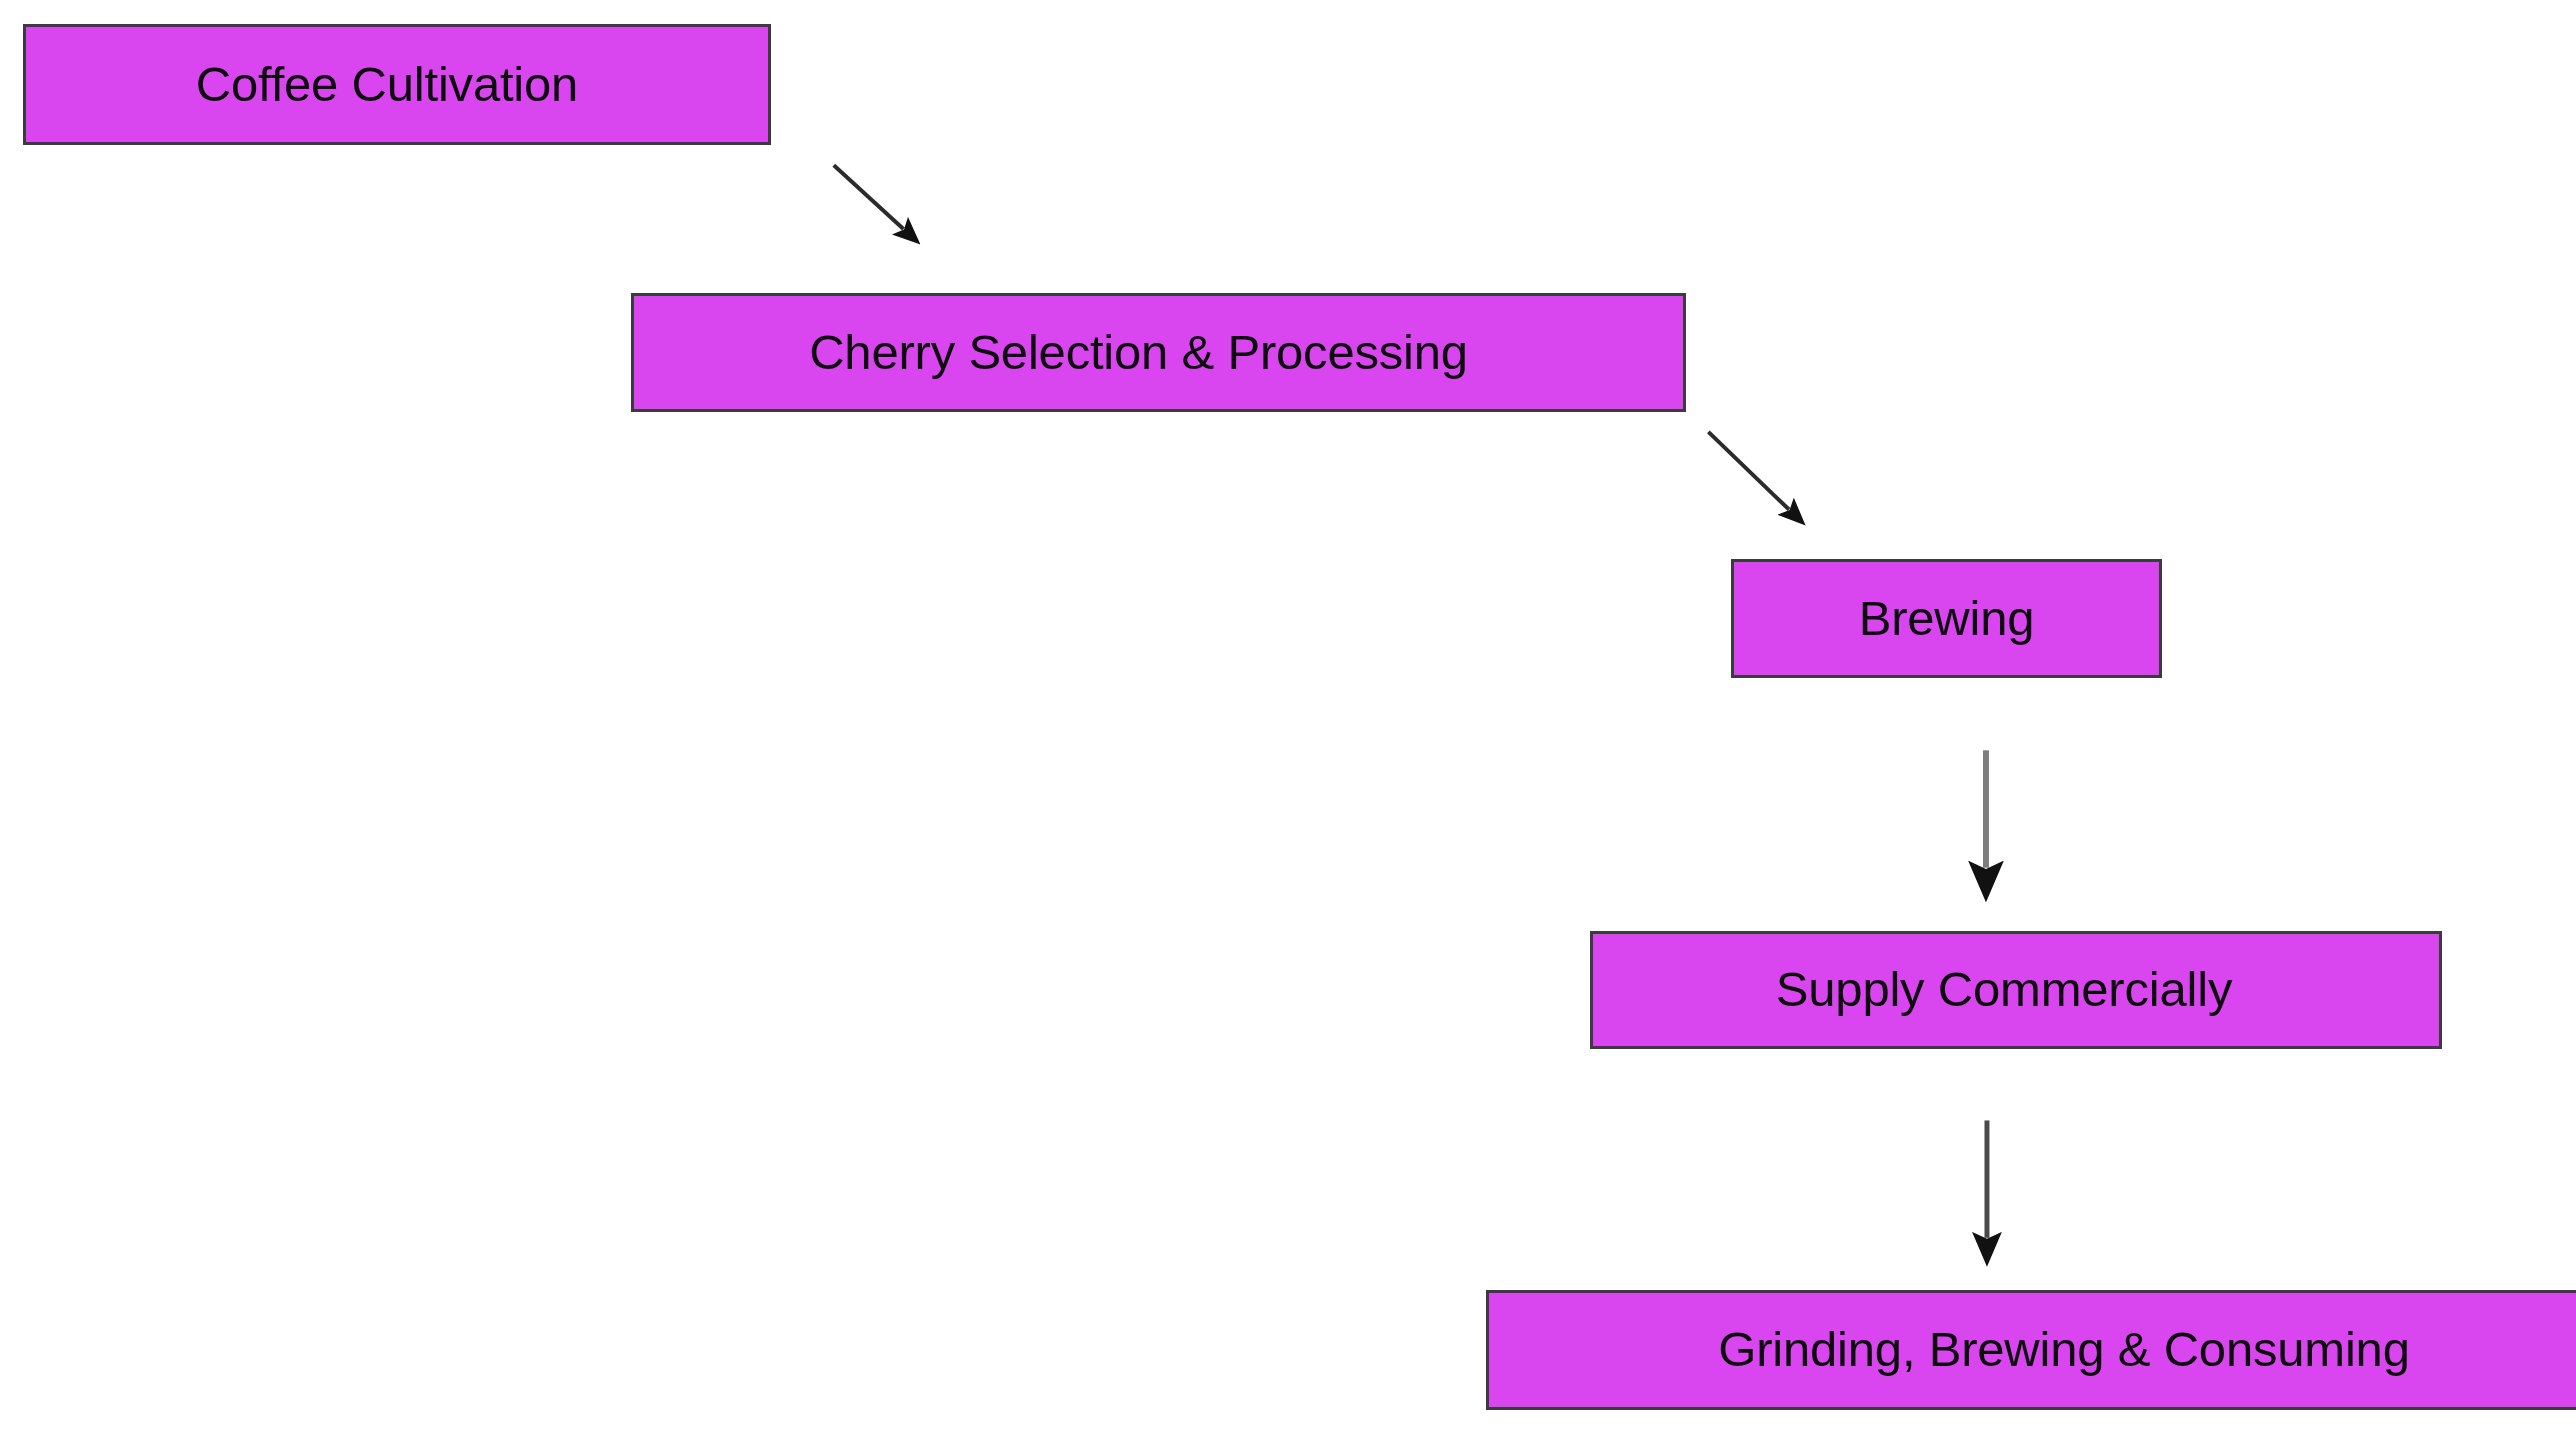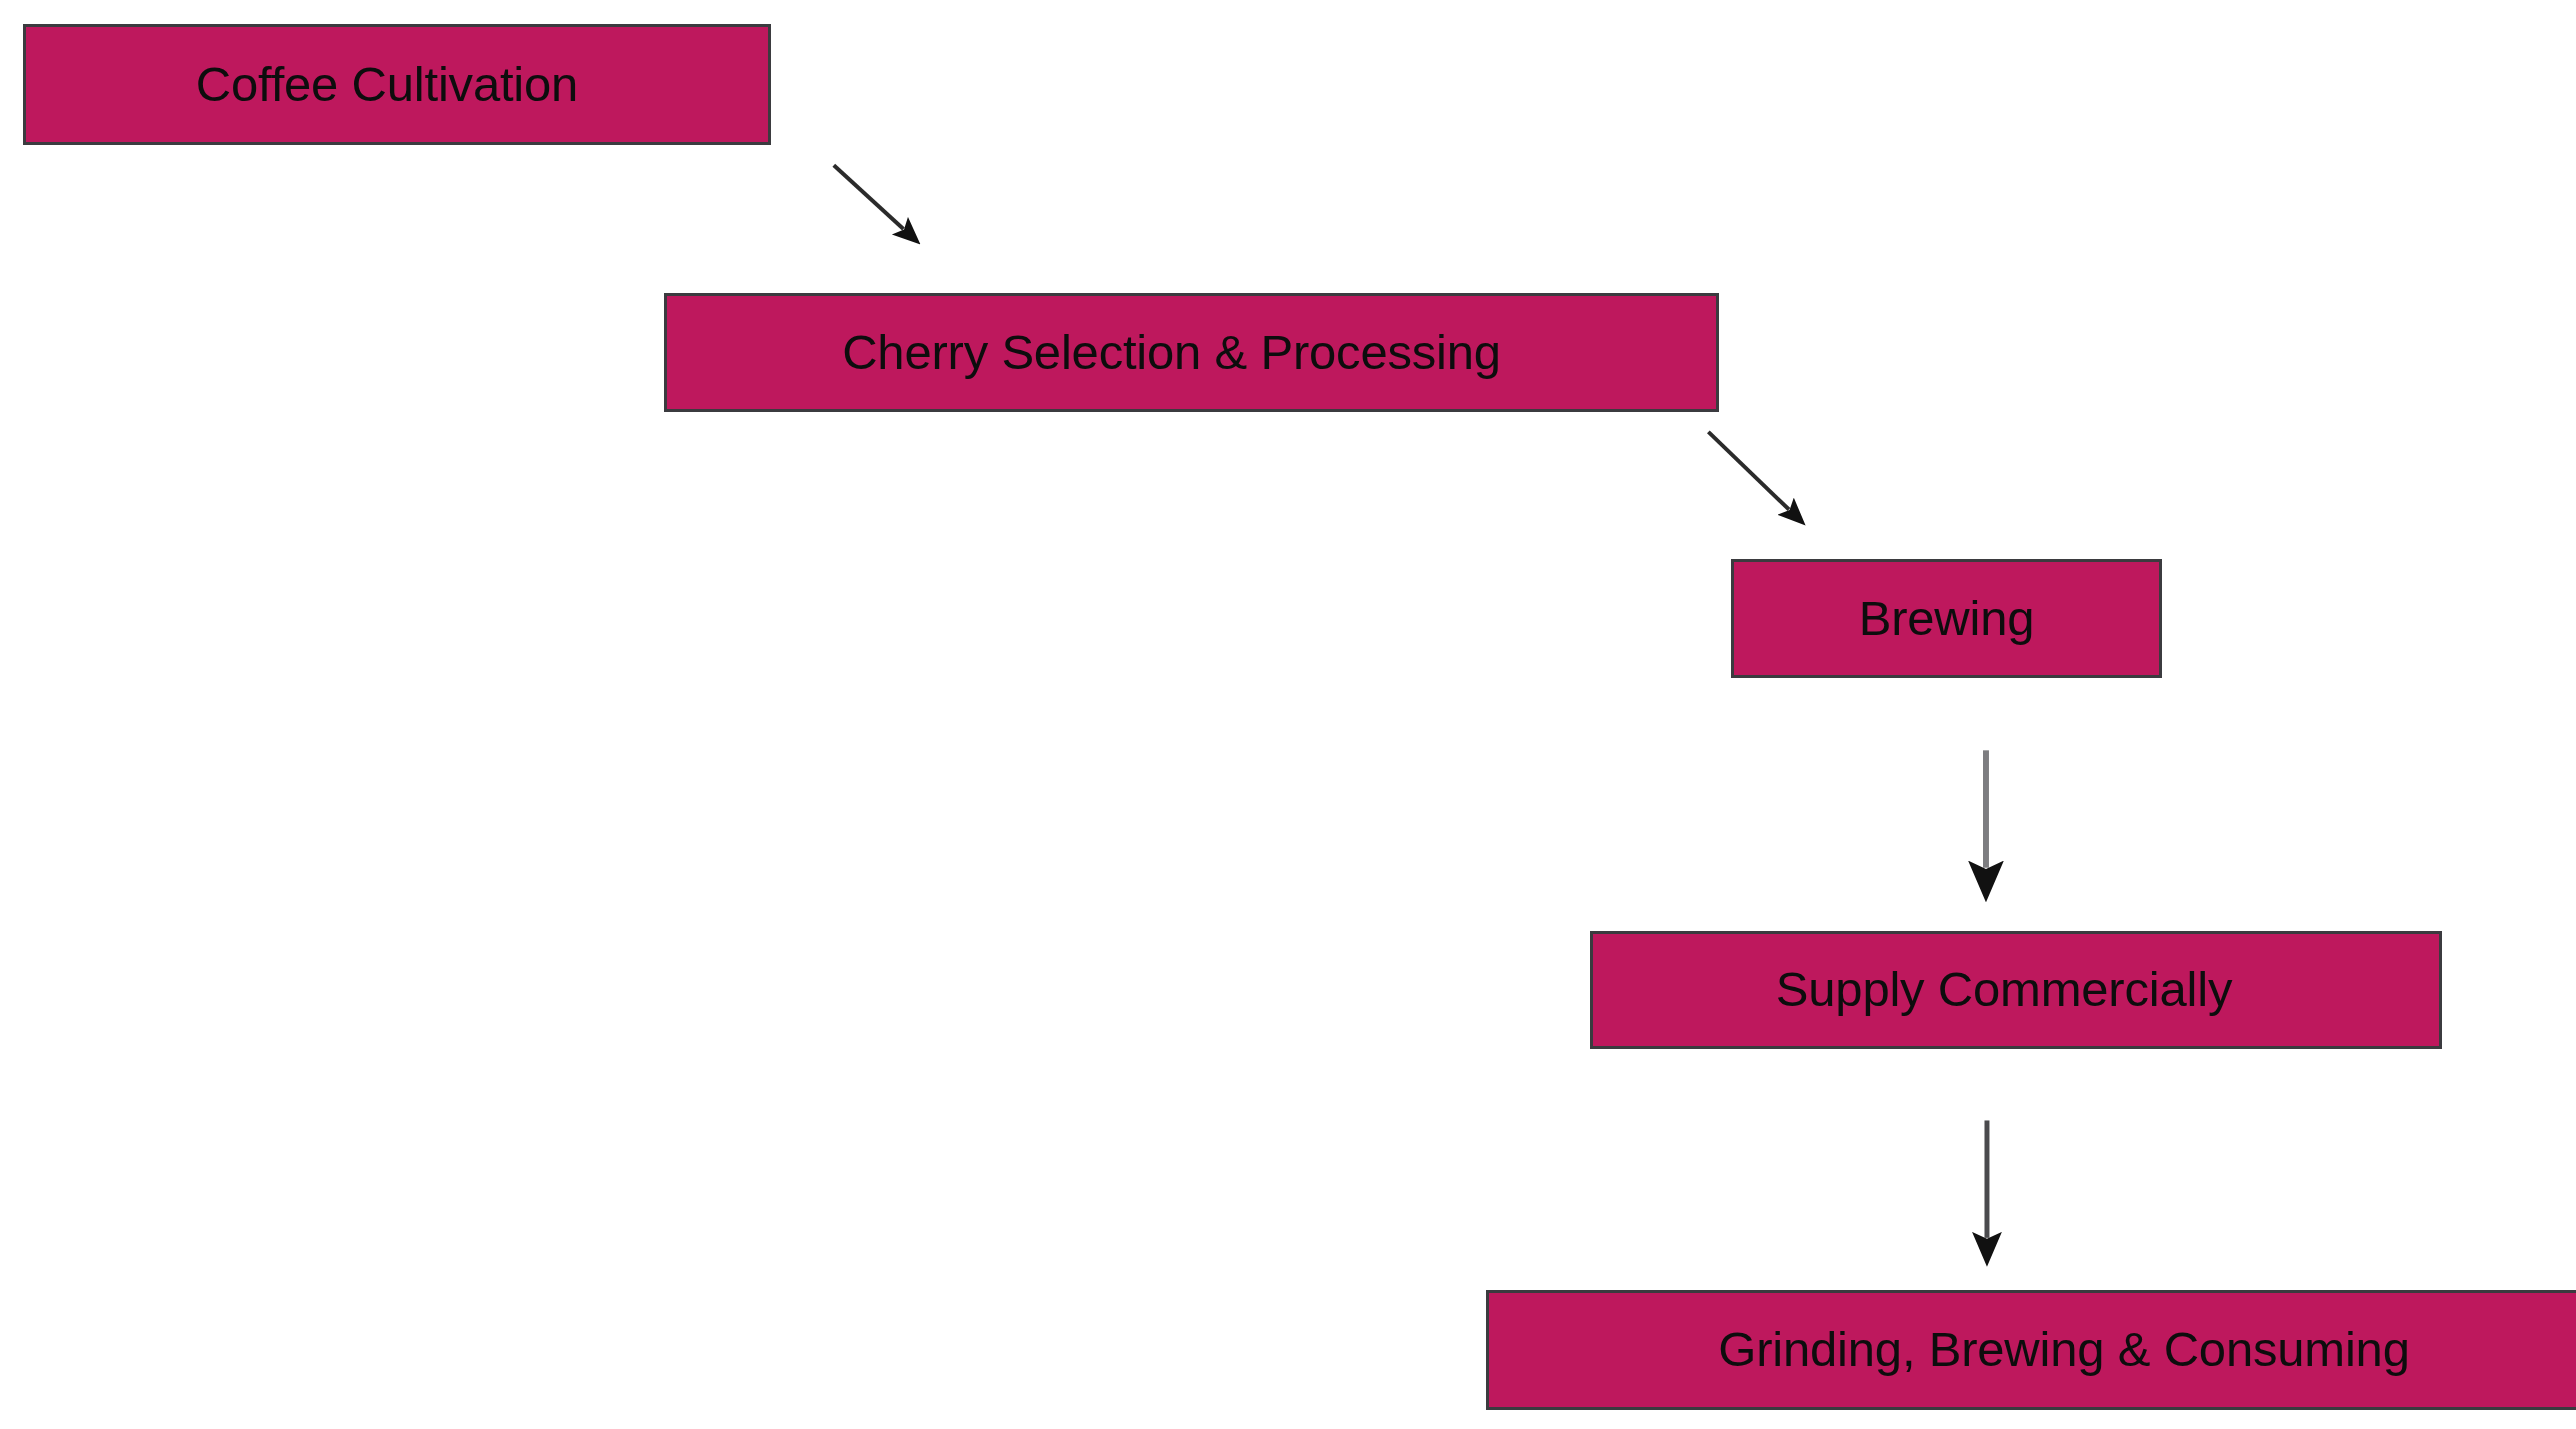--- a/index.html
+++ b/index.html
@@ -11,21 +11,21 @@
     position: relative;
     width: 2576px;
     height: 1430px;
     background: #ffffff;
     overflow: hidden;
     font-family: "Liberation Sans", sans-serif;
   }
   .node {
     position: absolute;
     box-sizing: border-box;
-    background: #be185d;
+    background: #d946ef;
     border: 3px solid #3b3b3f;
     display: flex;
     align-items: center;
     justify-content: center;
   }
   .node-label {
     font-family: "Liberation Sans", sans-serif;
     font-size: 49px;
     line-height: 1.1;
     color: #0d0d0d;
@@ -70,21 +70,21 @@
 
     <g>
       <line x1="1997" y1="1126" x2="1997" y2="1244" stroke="#4a4a4d" stroke-width="5" marker-end="url(#arrowhead-gray)"></line>
     </g>
   </svg>
 
   <div class="node" style="left:23px; top:24px; width:748px; height:121px;">
     <span class="node-label" style="transform: translateX(-10px);">Coffee Cultivation</span>
   </div>
 
-  <div class="node" style="left:664px; top:293px; width:1055px; height:119px;">
+  <div class="node" style="left:631px; top:293px; width:1055px; height:119px;">
     <span class="node-label" style="transform: translateX(-20px);">Cherry Selection &amp; Processing</span>
   </div>
 
   <div class="node" style="left:1731px; top:559px; width:431px; height:119px;">
     <span class="node-label">Brewing</span>
   </div>
 
   <div class="node" style="left:1570px; top:931px; width:852px; height:118px;margin-left:20px;">
     <span class="node-label" style="transform: translateX(-12px);">Supply Commercially</span>
   </div>

